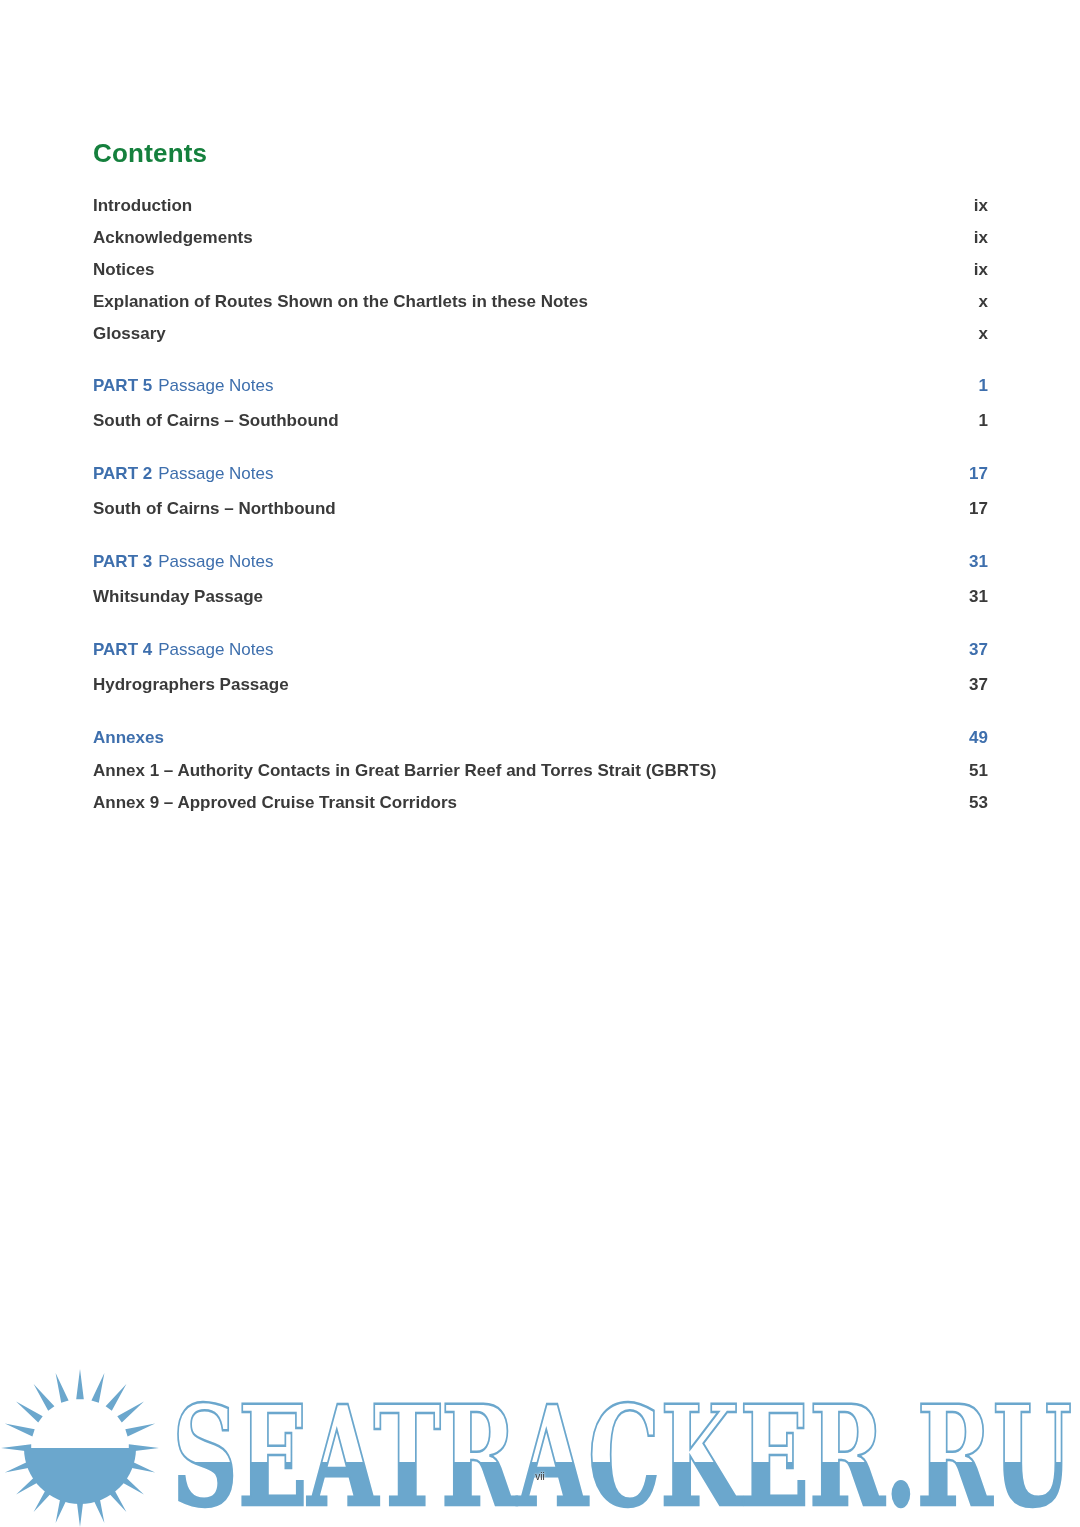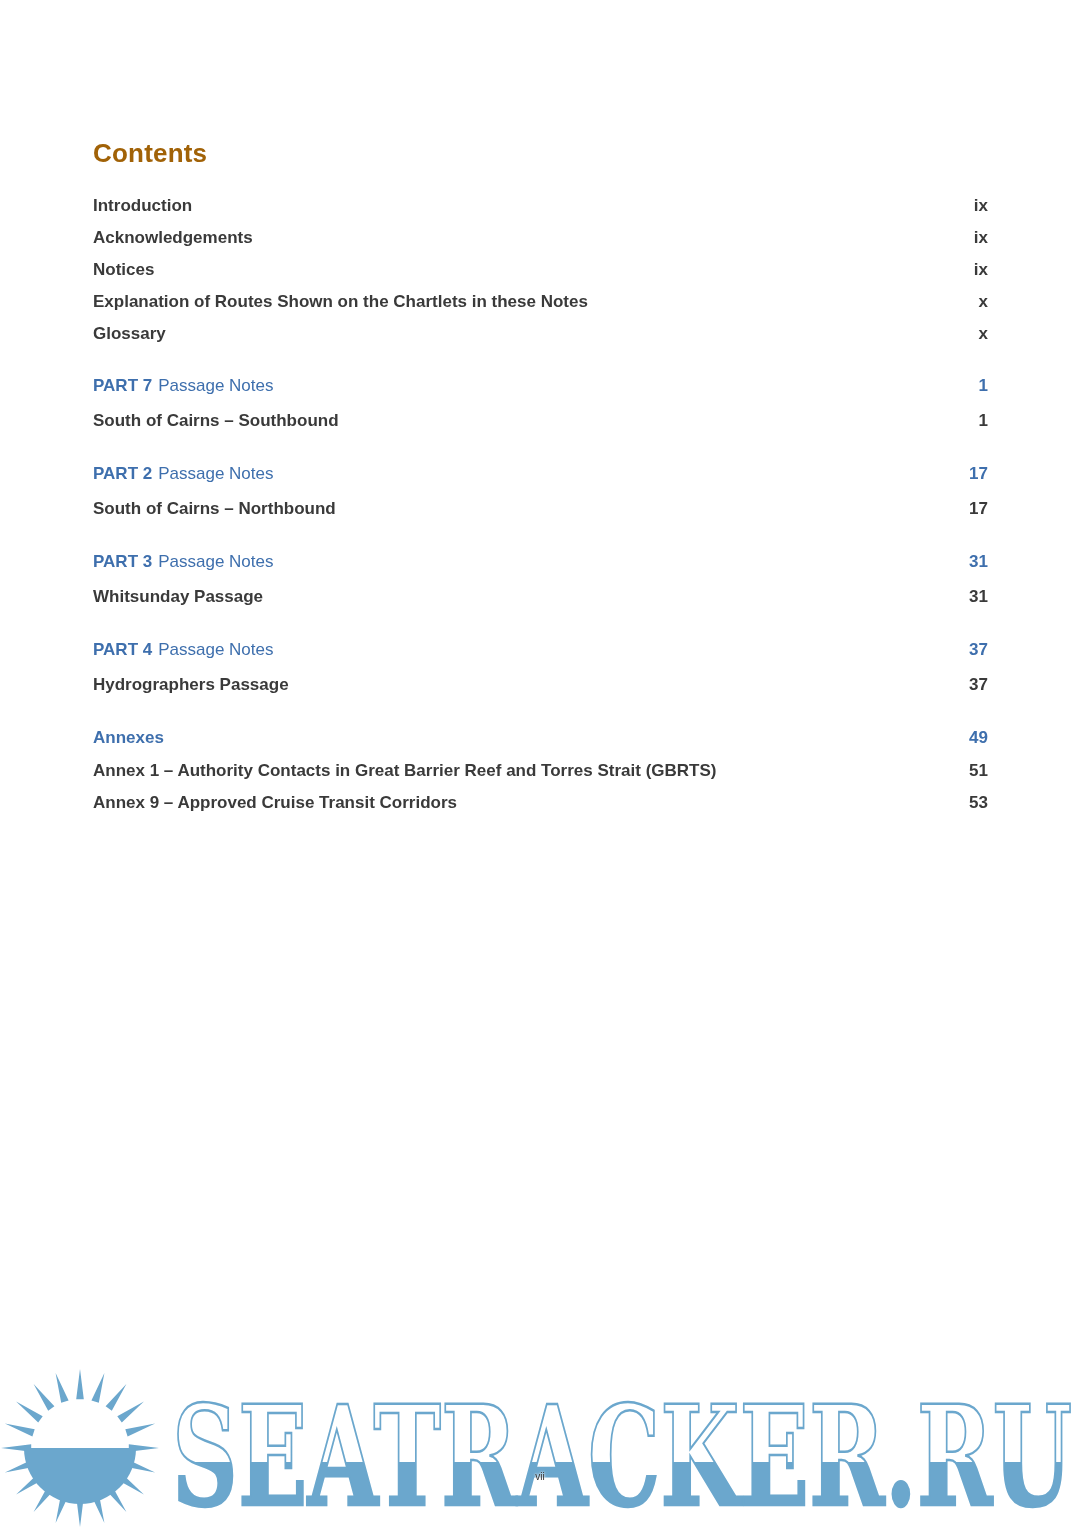--- a/index.html
+++ b/index.html
@@ -6,21 +6,21 @@
   body{
     width:1080px;height:1527px;position:relative;background:#ffffff;
     font-family:"Liberation Sans","DejaVu Sans",sans-serif;
     overflow:hidden;
   }
   .content{
     position:absolute;left:93px;right:92px;top:137px;z-index:1;
   }
   .doc-title{
     margin:0;font-size:26px;line-height:33px;font-weight:700;
-    color:#a16207;letter-spacing:.2px;
+    color:#15803d;letter-spacing:.2px;
   }
   .toc-list{margin-top:20px;}
   .toc-row{
     display:flex;justify-content:space-between;align-items:center;
     height:32px;font-size:17px;font-weight:600;color:#3a3a3a;
   }
   .toc-label{white-space:nowrap;}
   .toc-page{white-space:nowrap;text-align:right;}
   .toc-group{margin-top:18px;}
   .toc-group .toc-row{height:35px;}
@@ -60,21 +60,21 @@
       <div class="toc-row front">
         <span class="toc-label">Explanation of Routes Shown on the Chartlets in these Notes</span>
         <span class="toc-page">x</span>
       </div>
       <div class="toc-row front">
         <span class="toc-label">Glossary</span>
         <span class="toc-page">x</span>
       </div>
       <div class="toc-group">
         <div class="toc-row part-head">
-          <span class="toc-label"><span class="prefix">PART 7</span><span class="rest">Passage Notes</span></span>
+          <span class="toc-label"><span class="prefix">PART 5</span><span class="rest">Passage Notes</span></span>
           <span class="toc-page">1</span>
         </div>
         <div class="toc-row item">
           <span class="toc-label">South of Cairns – Southbound</span>
           <span class="toc-page">1</span>
         </div>
       </div>
       <div class="toc-group">
         <div class="toc-row part-head">
           <span class="toc-label"><span class="prefix">PART 2</span><span class="rest">Passage Notes</span></span>

